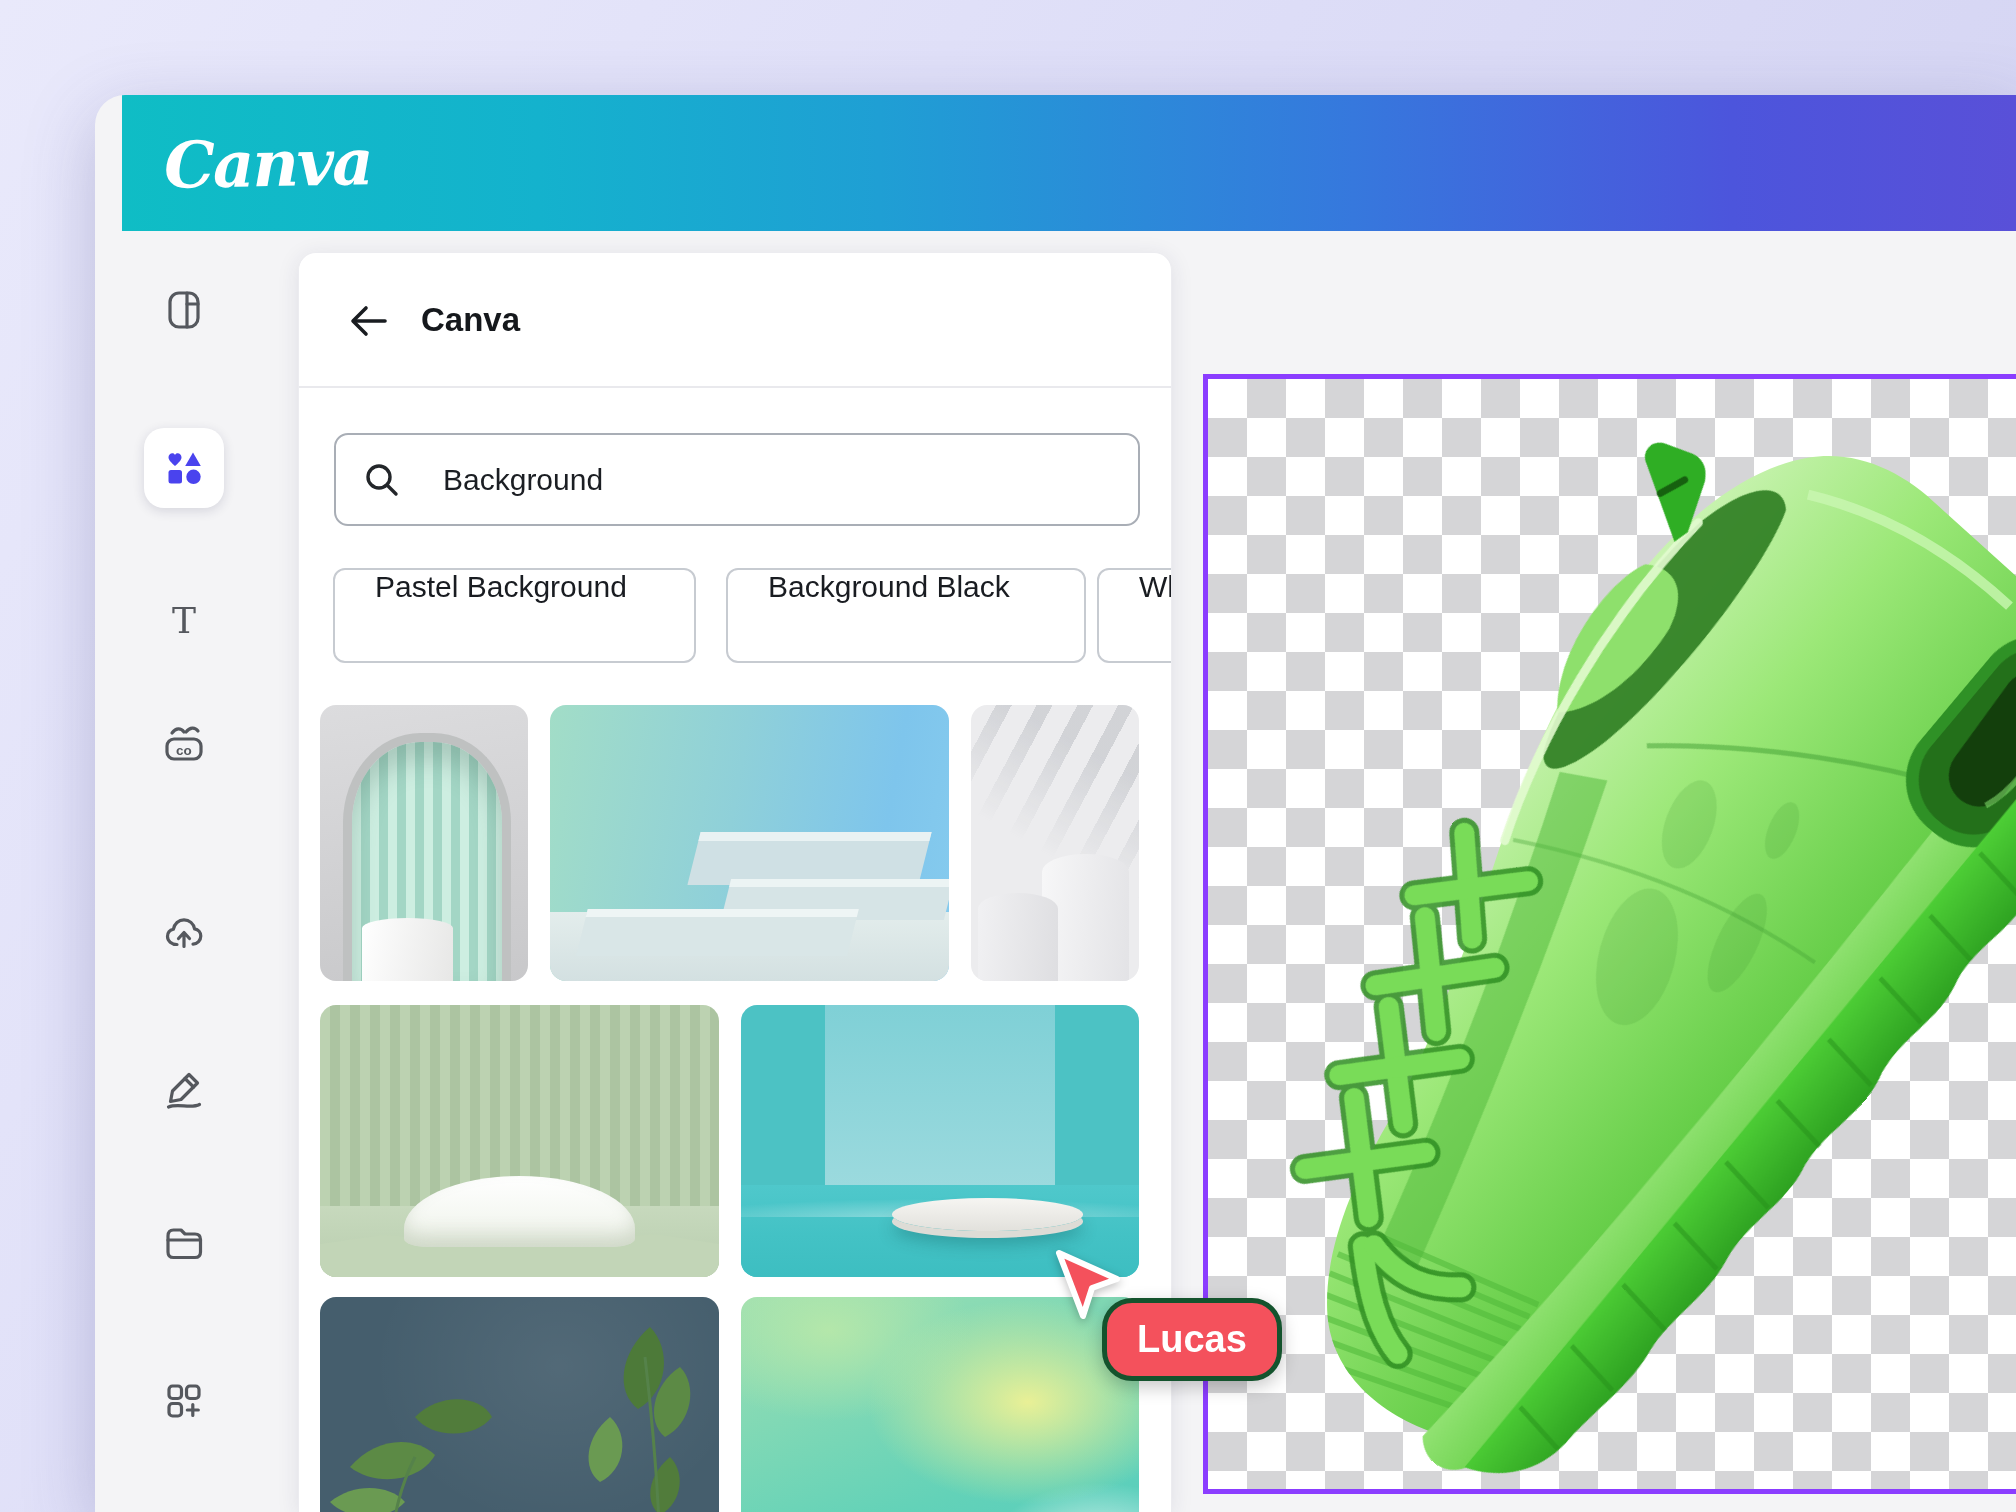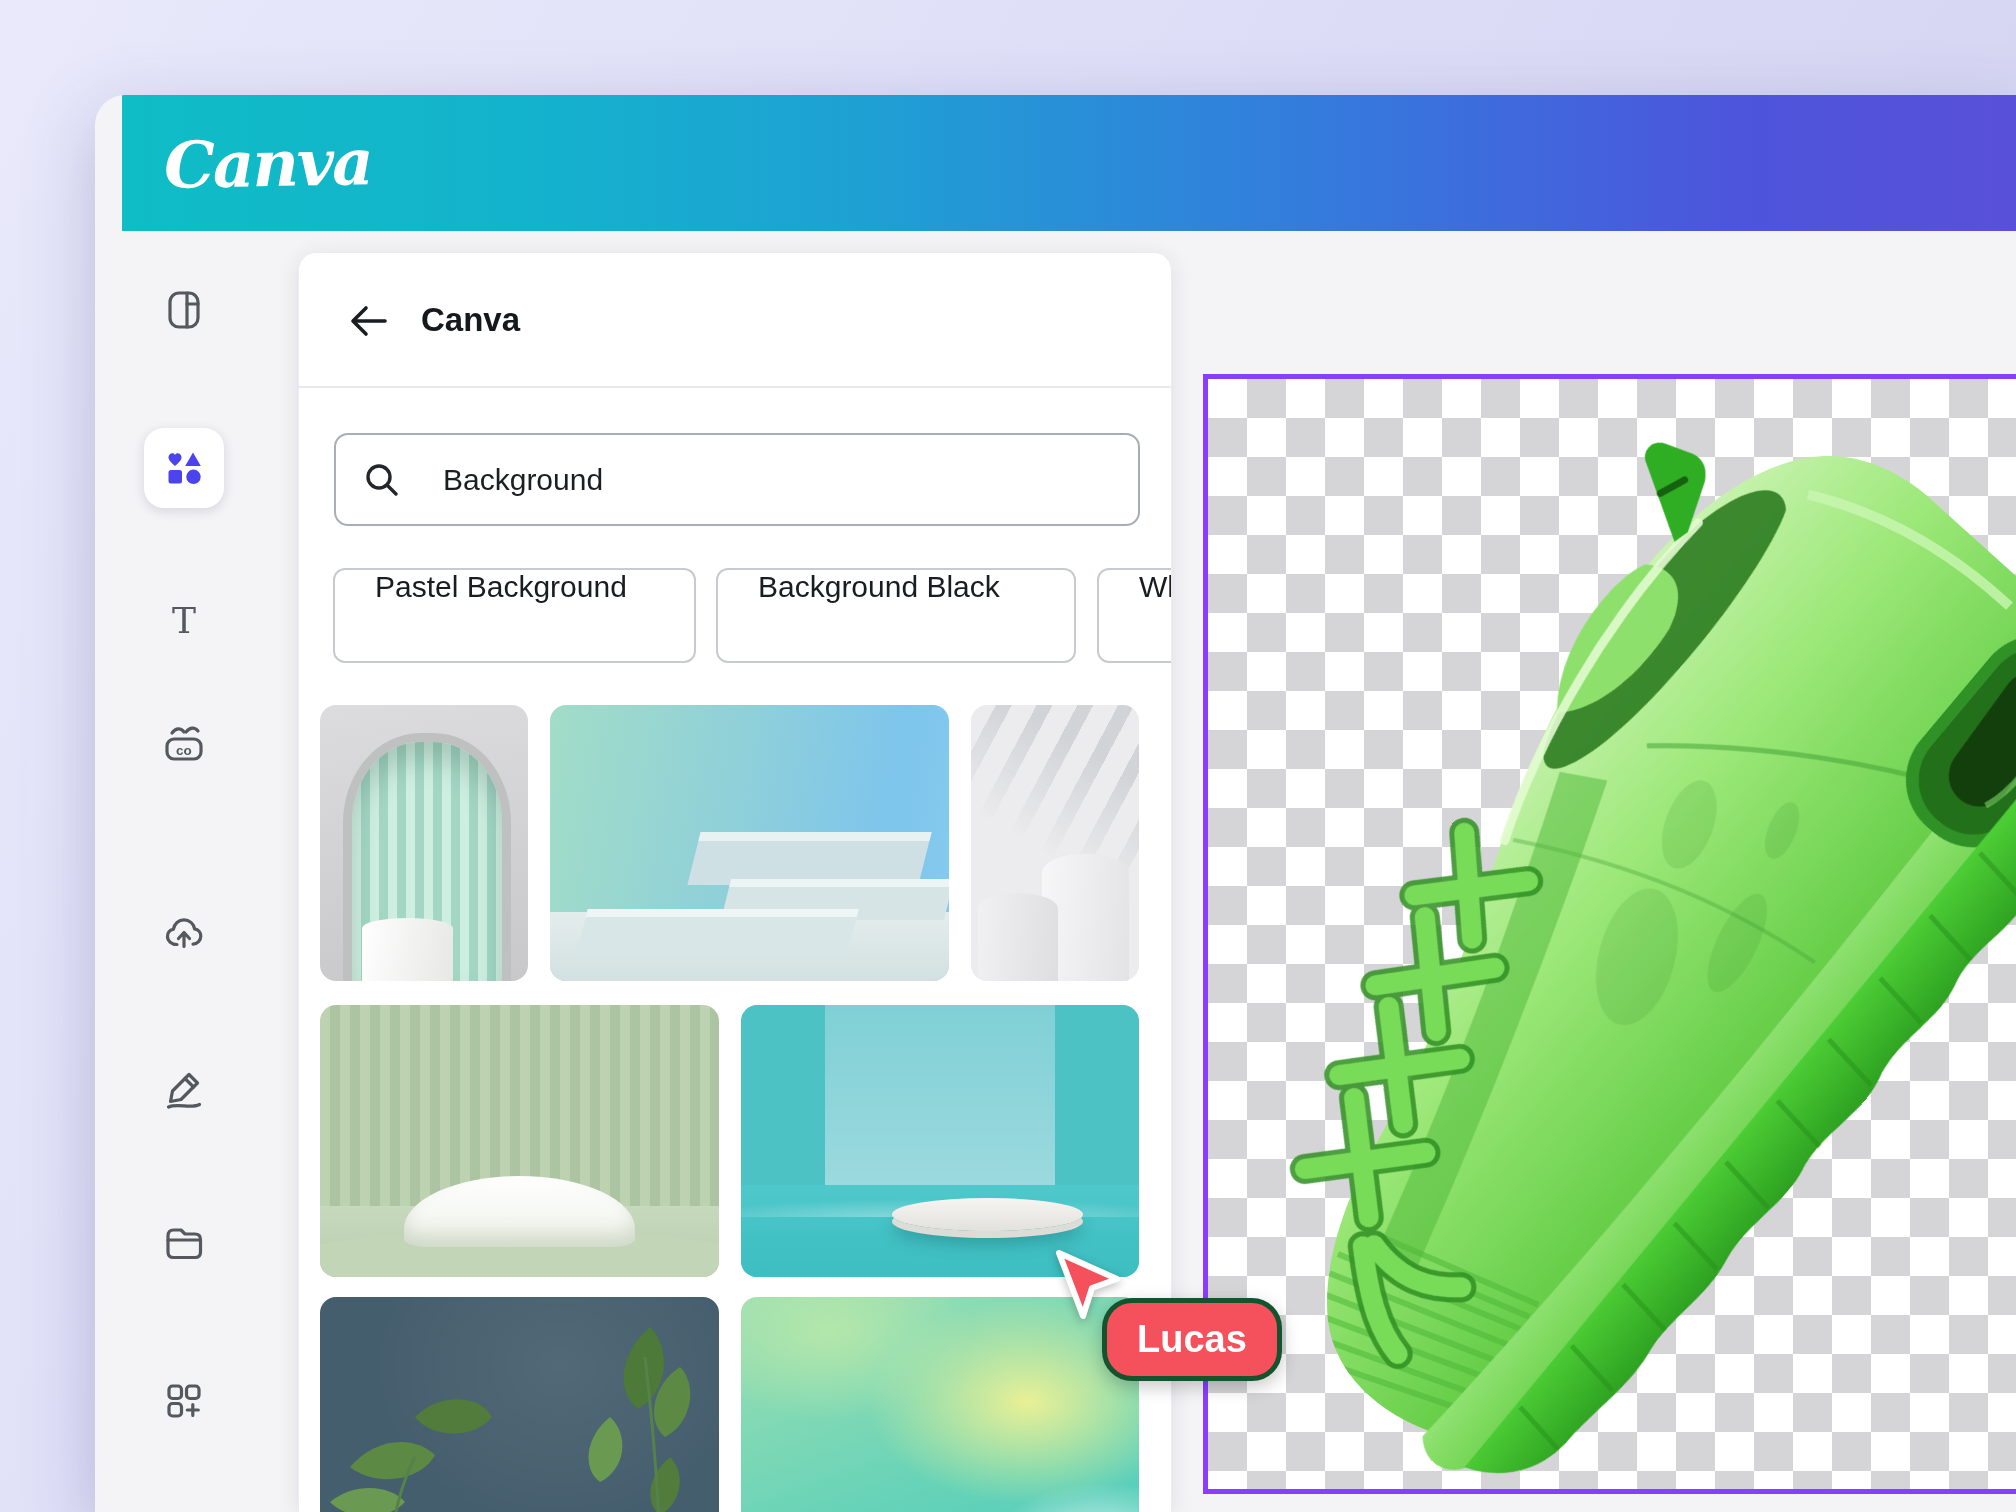--- a/index.html
+++ b/index.html
@@ -53,21 +53,21 @@
     flex:1;border:none;outline:none;background:transparent;
     font-size:30px;color:#1b1e23;font-family:inherit;
   }
   .chip{
     position:absolute;top:315px;height:95px;box-sizing:border-box;
     border:2px solid #c7cbd1;border-radius:12px;background:#fff;
     display:flex;align-items:flex-start;padding:0 40px;font-size:30px;color:#191c21;
     white-space:nowrap;cursor:pointer;overflow:hidden;
   }
   .chip1{left:34px;width:363px}
-  .chip2{left:417px;width:360px}
+  .chip2{left:427px;width:360px}
   .chip3{left:798px;width:300px}
   
   .ph{position:absolute;border-radius:16px;overflow:hidden;cursor:pointer}
   .t1{left:21px;top:452px;width:208px;height:276px}
   .t2{left:251px;top:452px;width:399px;height:276px}
   .t3{left:672px;top:452px;width:168px;height:276px}
   .t4{left:21px;top:752px;width:399px;height:272px}
   .t5{left:442px;top:752px;width:398px;height:272px}
   .t6{left:21px;top:1044px;width:399px;height:276px}
   .t7{left:442px;top:1044px;width:398px;height:276px}

